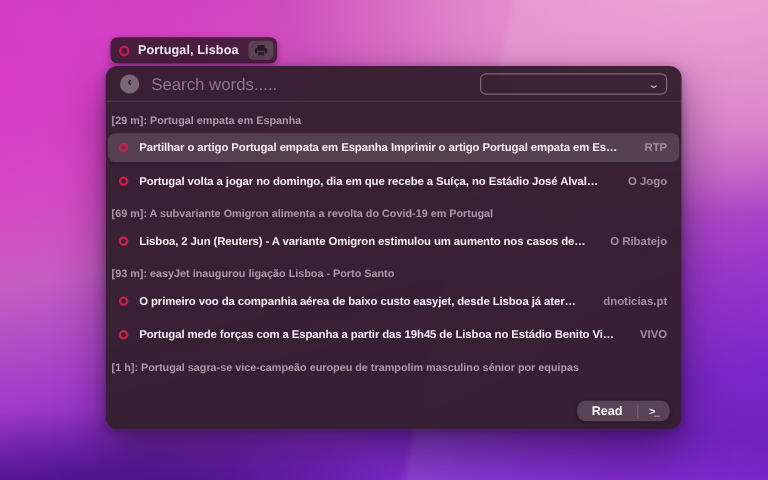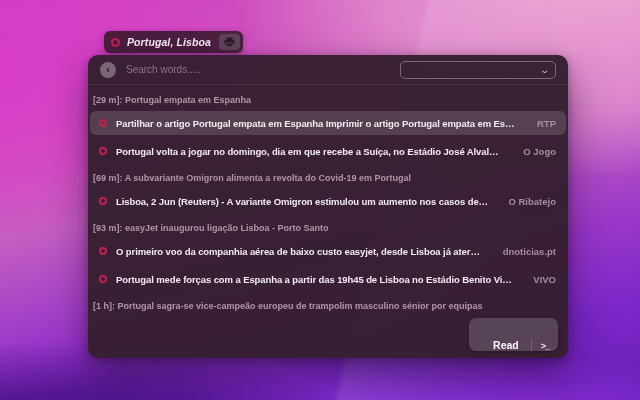--- a/index.html
+++ b/index.html
@@ -16,27 +16,26 @@
       linear-gradient(103deg, rgba(255,255,255,0) 58%, rgba(255,255,255,0.10) 59%, rgba(255,255,255,0.03) 72%, rgba(255,255,255,0) 82%),
       radial-gradient(90% 85% at 92% -8%, #efaad6 0%, rgba(239,170,214,0.55) 38%, rgba(239,170,214,0) 62%),
       radial-gradient(75% 65% at -5% 18%, #d83bc8 0%, rgba(216,59,200,0.6) 40%, rgba(216,59,200,0) 65%),
       radial-gradient(85% 55% at 12% 118%, #4b1287 0%, rgba(75,18,135,0.85) 35%, rgba(75,18,135,0) 60%),
       radial-gradient(120% 70% at 72% 135%, #8d33e0 0%, rgba(141,51,224,0.9) 42%, rgba(141,51,224,0) 66%),
       linear-gradient(168deg, #cb42bd 0%, #d060be 30%, #c45ec2 45%, #9c38c9 65%, #7b27c9 82%, #6a1fb6 100%);
   }
 
   
   .tag {
-    position: absolute; left: 104px; top: 31px; height: 22px;
+    position: absolute; left: 92px; top: 31px; height: 22px;
     display: inline-flex; align-items: center;
     background: rgba(56,25,46,0.88);
     border-radius: 6px;
     padding: 0 3px 0 7px;
     box-shadow: 0 2px 6px rgba(40,10,40,0.35);
-    font-style: italic;
   }
   .ring-icon {
     width: 9px; height: 9px; border-radius: 50%;
     border: 2px solid #c5204c;
     flex: 0 0 auto;
   }
   .tag-label {
     color: #f6eef4; font-size: 10.5px; font-weight: 700;
     margin: 0 8px 0 7px; white-space: nowrap; letter-spacing: 0.1px;
   }
@@ -66,21 +65,21 @@
   .back-btn {
     width: 16px; height: 16px; border-radius: 50%;
     background: rgba(255,255,255,0.32);
     color: #241626; font-size: 11px; font-weight: 700;
     display: flex; align-items: center; justify-content: center;
     line-height: 1; cursor: pointer; flex: 0 0 auto;
     padding-bottom: 1px;
   }
   .search-input {
     background: transparent; border: none; outline: none;
-    color: #e9dde6; font-size: 10px;
+    color: #e9dde6; font-size: 14px;
     margin-left: 10px; width: 190px;
     font-family: "Liberation Sans", sans-serif;
   }
   .search-input::placeholder { color: #8d7788; opacity: 1; }
   .dropdown {
     position: absolute; right: 12px; top: 6px;
     width: 156px; height: 18px;
     border: 1px solid rgba(255,255,255,0.32);
     border-radius: 5px;
     display: flex; align-items: center;
@@ -116,25 +115,24 @@
     flex: 1 1 auto;
   }
   .row-source {
     color: #a68da0; font-size: 9.5px; font-weight: 600;
     margin-left: 20px; flex: 0 0 auto;
   }
 
   
   .read-split {
     position: absolute; right: 10px; bottom: 7px;
-    height: 33px; display: flex; align-items: flex-end;
+    height: 17px; display: flex; align-items: center;
     background: rgba(255,255,255,0.17);
     border-radius: 7px; overflow: hidden;
     box-shadow: 0 1px 4px rgba(0,0,0,0.25);
-    padding-left: 12px;
   }
   .read-main {
     padding: 0 12px; display: flex; align-items: center;
     color: #fbf7fa; font-size: 10.5px; font-weight: 700;
     border-right: 1px solid rgba(255,255,255,0.18);
     cursor: pointer;
   }
   .read-term {
     padding: 0 9px; display: flex; align-items: center;
     color: #efe7ed; font-size: 9px; font-weight: 700; letter-spacing: -1px;

